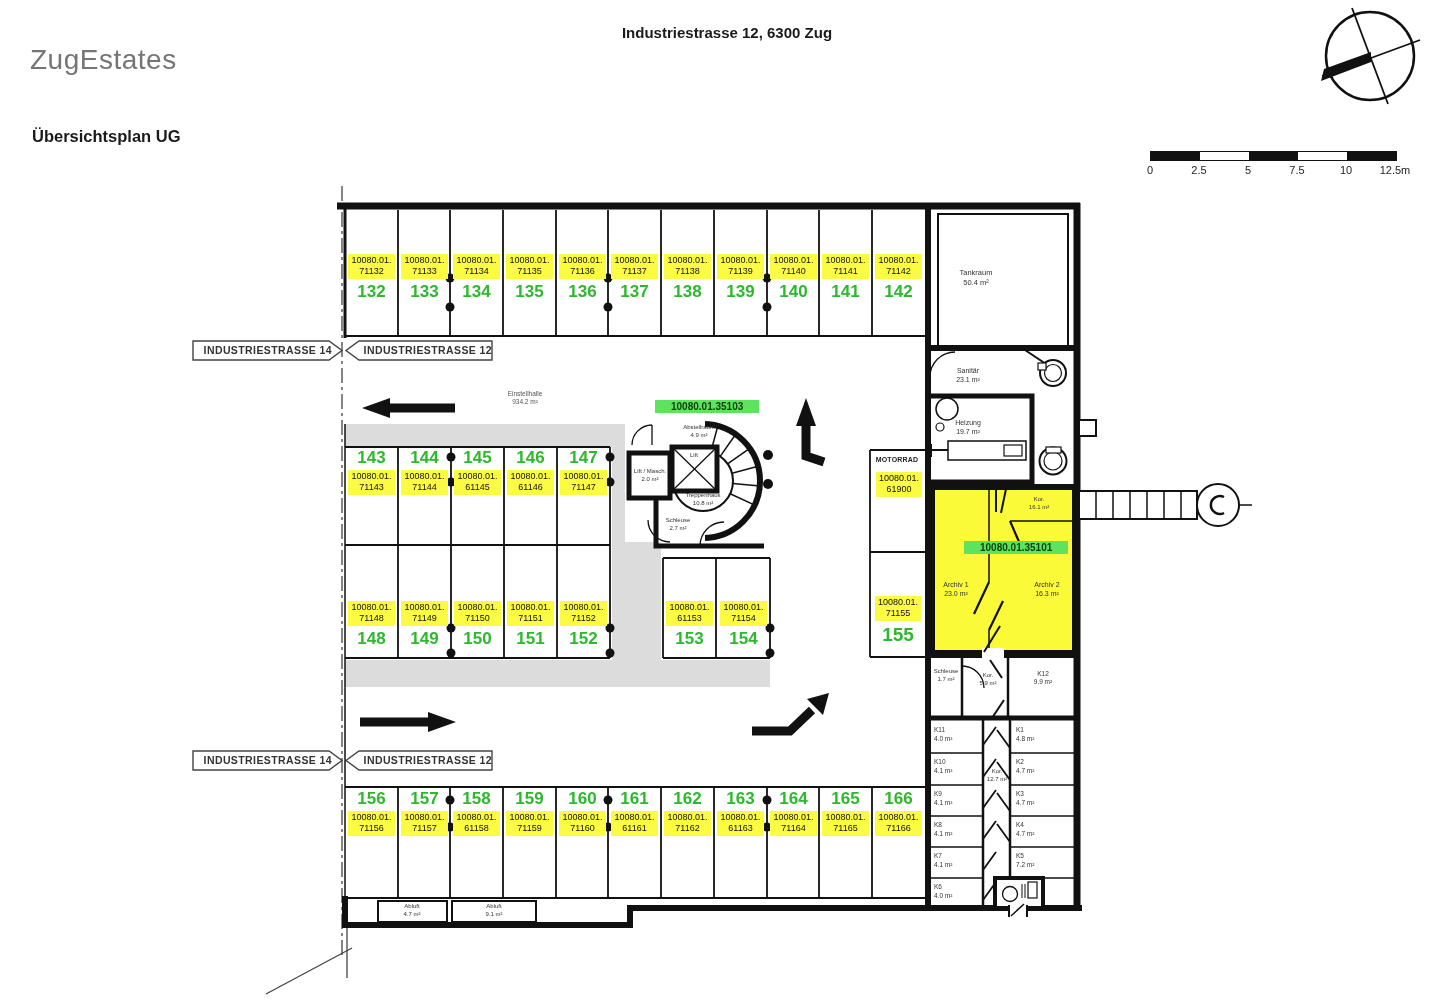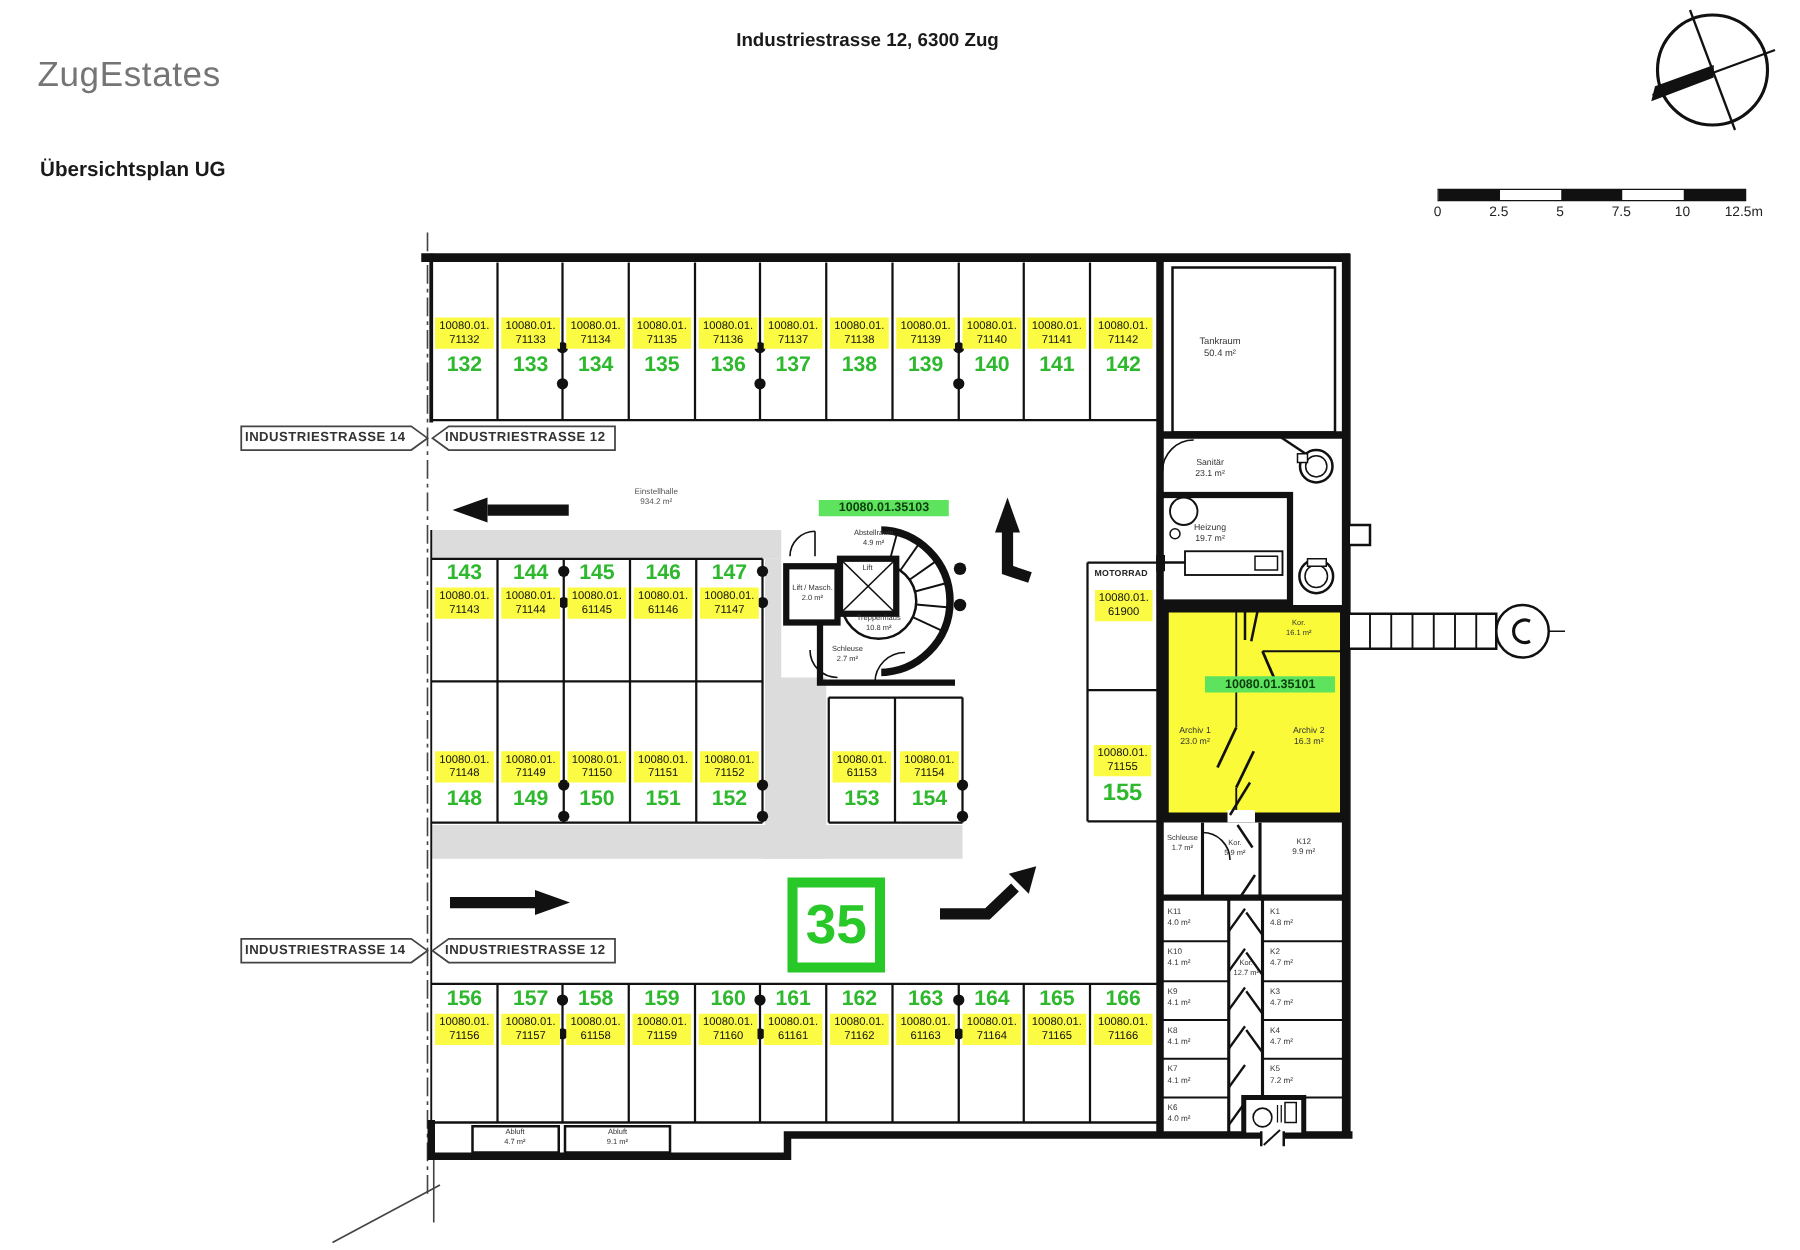--- a/index.html
+++ b/index.html
@@ -2,32 +2,32 @@
 <html><head>
 <meta charset="utf-8">
 <style>
   html,body{margin:0;padding:0;background:#fff;}
   .canvas{position:relative;width:1440px;height:1000px;background:#fff;overflow:hidden;
           font-family:"Liberation Sans", sans-serif;color:#1a1a1a;}
   .plan{position:absolute;left:0;top:0;width:1440px;height:1000px;}
   .abs{position:absolute;}
   .lbl{position:absolute;white-space:pre-line;text-align:center;line-height:1.3;}
   .logo{font-size:28px;color:#757575;letter-spacing:.5px;margin-top:32px;}
-  .addr{font-size:15px;font-weight:700;transform:translateX(-50%);white-space:nowrap;}
+  .addr{font-size:15px;font-weight:700;transform:translateX(-50%);white-space:nowrap;margin-left:33px;}
   .title{font-size:16.5px;font-weight:700;}
   .stall{position:absolute;width:53px;display:flex;flex-direction:column;align-items:center;gap:4px;}
   .code{background:#fbfb43;font-size:9px;line-height:1.25;padding:1px 3px;color:#111;
         white-space:pre-line;text-align:center;}
   .num{color:#2db82d;font-size:17px;font-weight:700;line-height:1;}
   .room{font-size:7px;color:#333;}
   .tiny{font-size:6px;}
   .unitlbl{position:absolute;background:#5ee35e;color:#0b3d0b;font-size:10px;font-weight:700;
            padding:1px 16px;white-space:nowrap;}
   .street-text{position:absolute;font-size:10.5px;font-weight:700;letter-spacing:.4px;color:#333;
-               text-align:left;line-height:19px;white-space:nowrap;}
+               text-align:right;line-height:19px;white-space:nowrap;}
   .keller{position:absolute;font-size:6.5px;line-height:1.35;white-space:pre-line;color:#333;text-align:left;}
   .big35{position:absolute;left:630px;top:702px;width:62px;height:60px;border:8px solid #28c828;
          display:flex;align-items:center;justify-content:center;font-size:44px;font-weight:800;color:#28c828;}
   .motorrad{position:absolute;font-size:7px;font-weight:700;letter-spacing:.2px;color:#222;text-align:center;}
   .scalebar{position:absolute;left:1150px;top:151px;width:246px;height:34px;}
   .scalebar .bar{display:flex;border:1px solid #111;height:8px;width:245px;}
   .scalebar .seg{flex:1;}
   .scalebar .tick{position:absolute;top:13px;font-size:11px;color:#222;transform:translateX(-50%);}
 </style>
 </head>
@@ -294,23 +294,20 @@
     <span class="tick" style="left:147px">7.5</span>
     <span class="tick" style="left:196px">10</span>
     <span class="tick" style="left:245px">12.5m</span>
   </div>
 
   <div class="street-text" style="left:196px;top:341px;width:136px;">INDUSTRIESTRASSE 14</div>
   <div class="street-text" style="left:356px;top:341px;width:136px;">INDUSTRIESTRASSE 12</div>
   <div class="street-text" style="left:196px;top:751px;width:136px;">INDUSTRIESTRASSE 14</div>
   <div class="street-text" style="left:356px;top:751px;width:136px;">INDUSTRIESTRASSE 12</div>
 
-  <div class="big35">
-    <span>35</span>
-  </div>
 
   <div class="stall" style="left:345px;top:254px">
       <span class="code">10080.01.
 71132</span>
       <span class="num">132</span>
     </div>
   <div class="stall" style="left:398px;top:254px">
       <span class="code">10080.01.
 71133</span>
       <span class="num">133</span>

